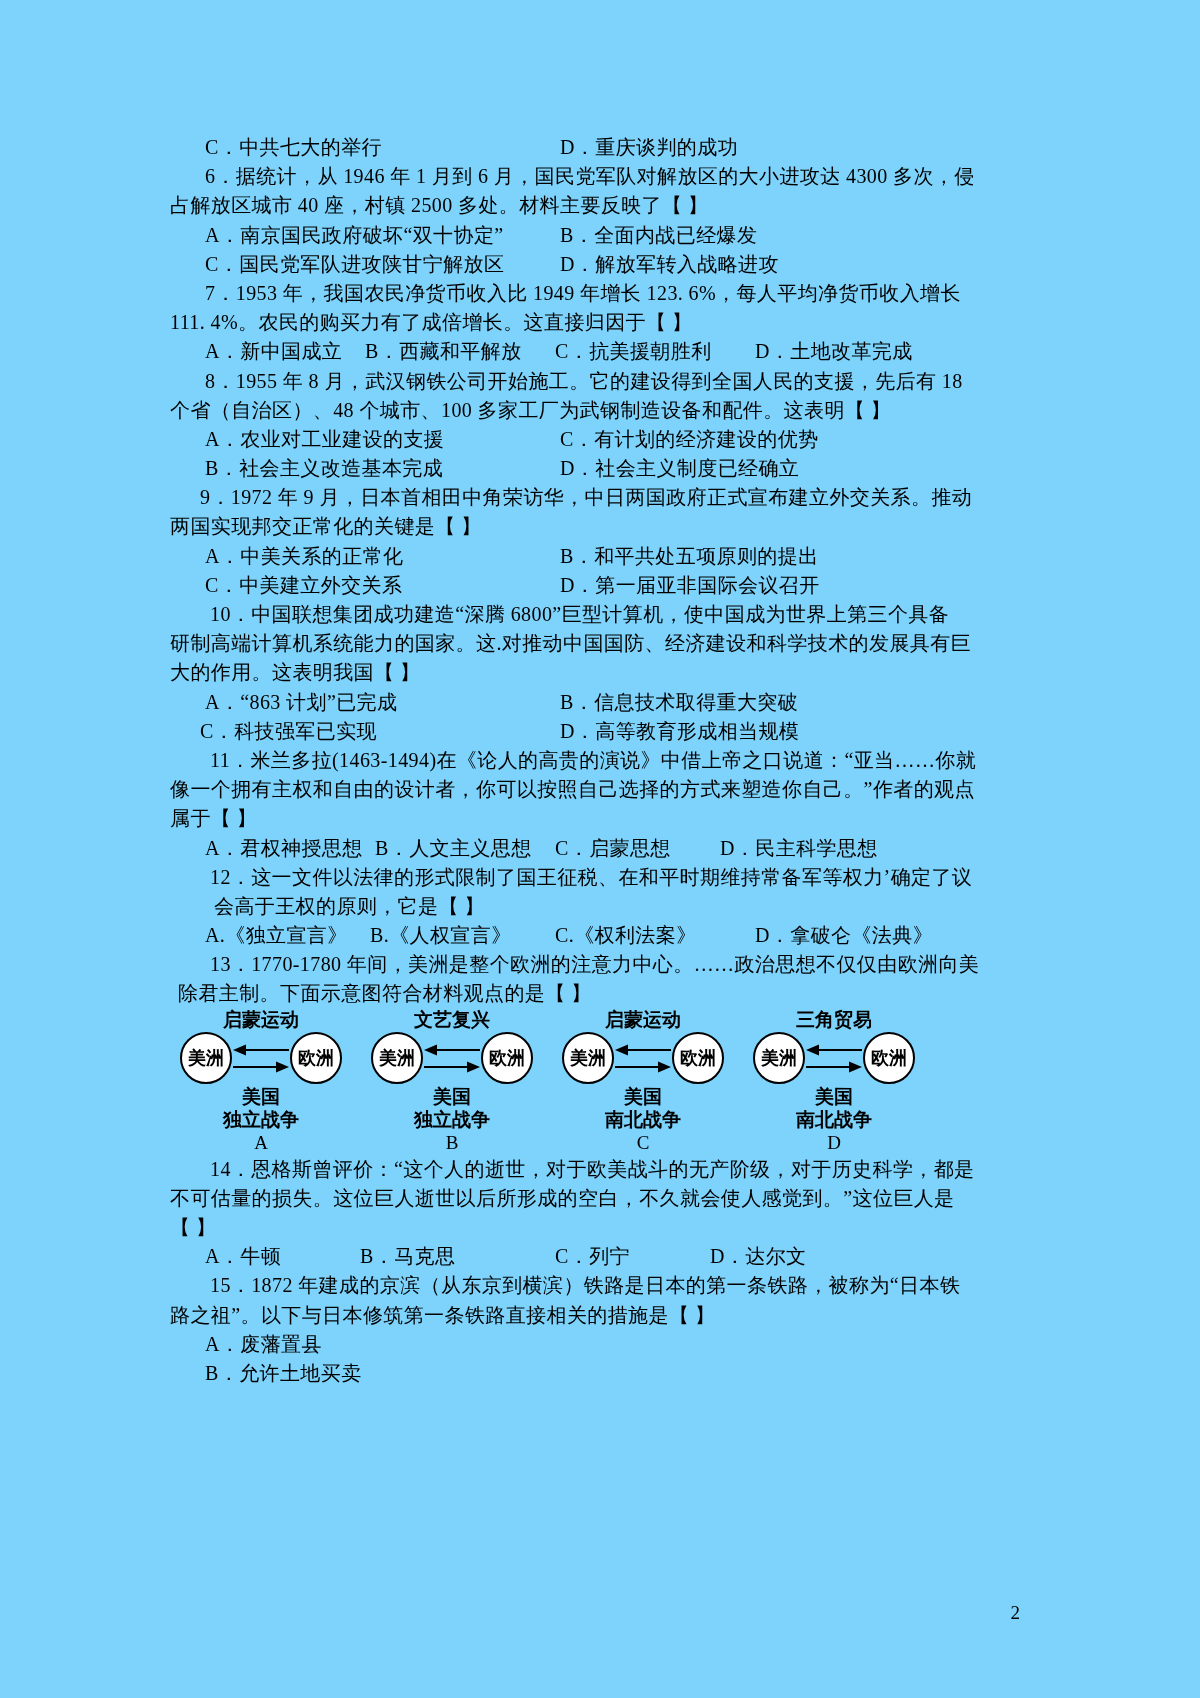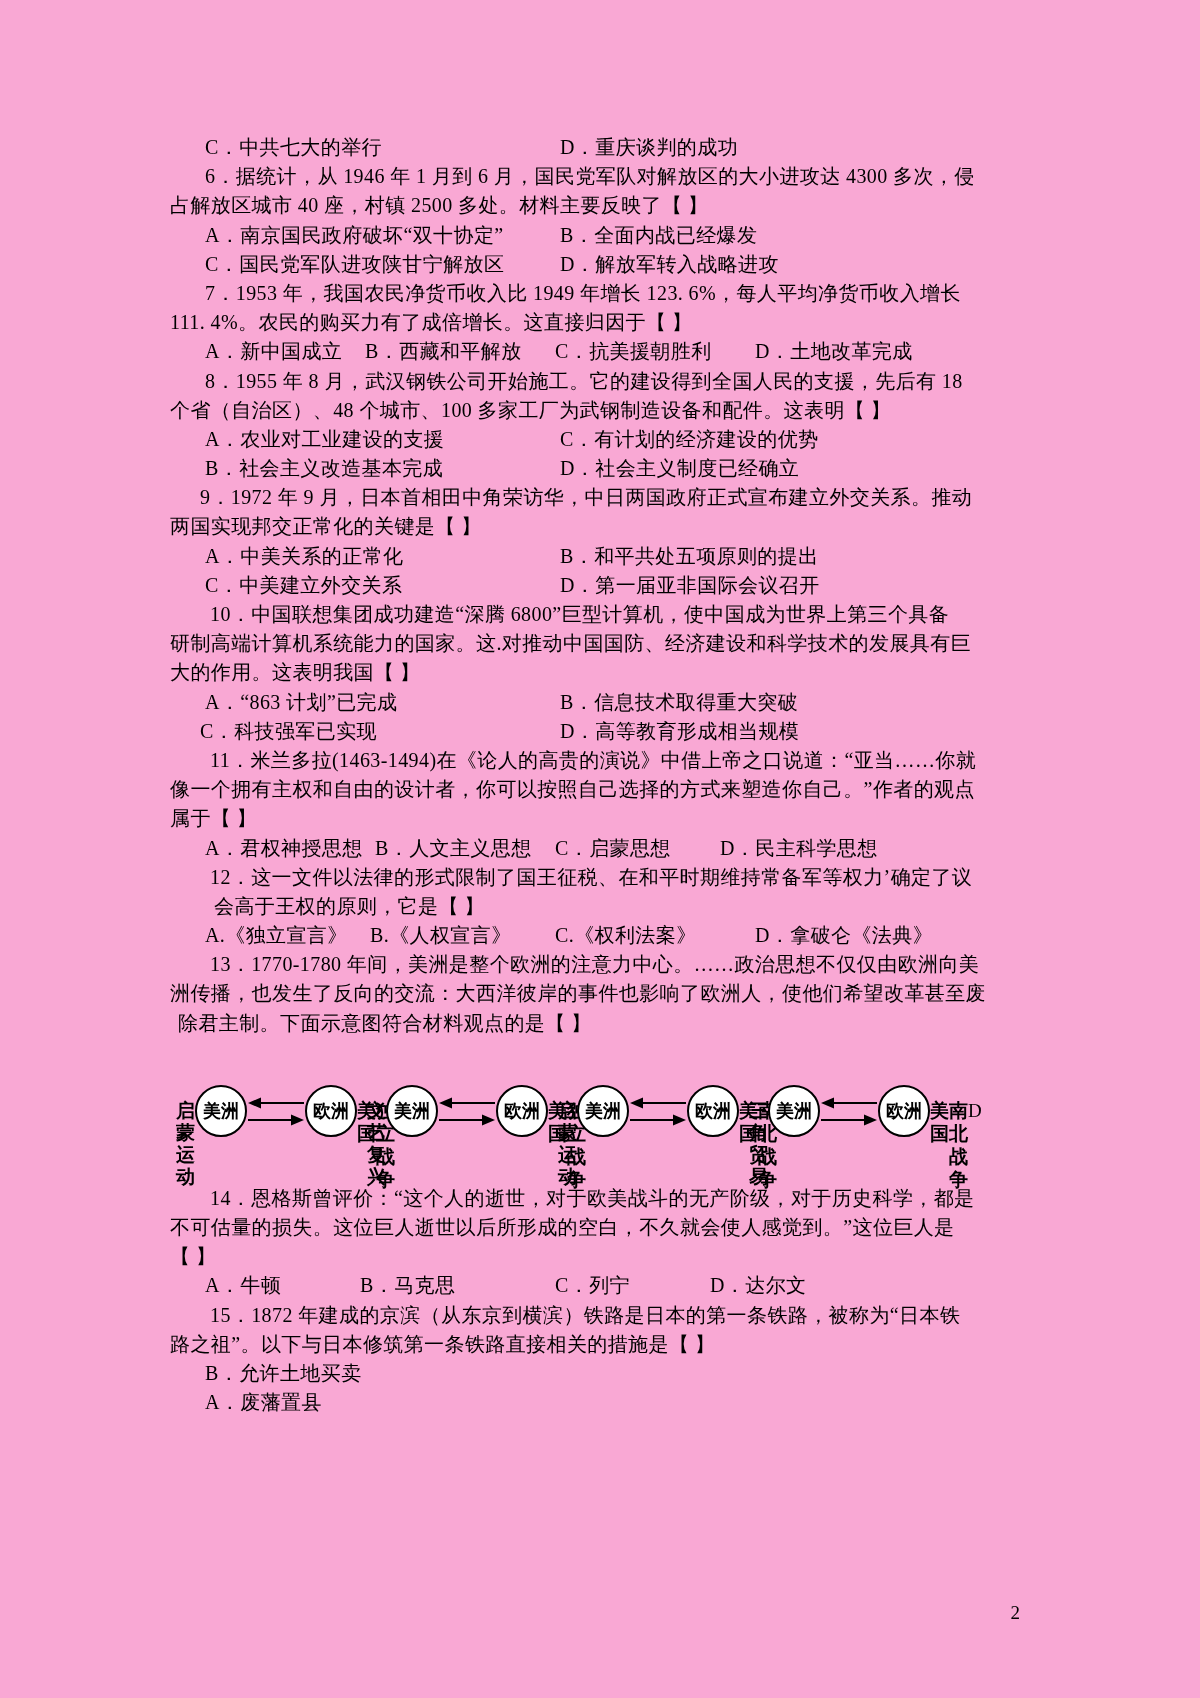--- a/index.html
+++ b/index.html
@@ -5,21 +5,21 @@
   * { margin: 0; padding: 0; box-sizing: border-box; }
   html, body { background: #ffffff; }
   body {
     width: 1200px; height: 1698px;
     font-family: "Liberation Serif", "DejaVu Serif", serif;
     color: #000;
   }
   .page {
     position: relative;
     width: 1200px; height: 1698px;
-    background: #f9a8d4;
+    background: #7dd3fc;
     overflow: hidden;
   }
   .content {
     position: absolute;
     left: 170px; top: 133px;
     width: 860px;
   }
   .line {
     position: relative;
     height: 29.2px;
@@ -35,22 +35,23 @@
   .diagram-row {
     position: relative;
     height: 146px;
     display: flex;
     margin-left: 6px;
     column-gap: 21px;
   }
   .dg {
     width: 170px;
     display: flex;
-    flex-direction: row;
+    flex-direction: column;
     align-items: center;
+    justify-content: flex-end;
   }
   .dg-top {
     height: 22px; line-height: 22px;
     font-size: 19px; font-weight: bold;
   }
   .dg-mid {
     height: 54px;
     display: flex;
     align-items: center;
     justify-content: center;
@@ -186,23 +187,20 @@
         <div class="line">
           <span class="seg" style="left: 35px;">A.《独立宣言》</span>
           <span class="seg" style="left: 200px;">B.《人权宣言》</span>
           <span class="seg" style="left: 385px;">C.《权利法案》</span>
           <span class="seg" style="left: 545px; margin-left: 40px;">D．拿破仑《法典》</span>
         </div>
         <div class="line">
           <span class="seg" style="left: 40px;">13．1770-1780 年间，美洲是整个欧洲的注意力中心。……政治思想不仅仅由欧洲向美</span>
         </div>
         <div class="line">
-          <span class="seg" style="left: 0px;">洲传播，也发生了反向的交流：大西洋彼岸的事件也影响了欧洲人，使他们希望改革甚至废</span>
-        </div>
-        <div class="line">
           <span class="seg" style="left: 8px;">除君主制。下面示意图符合材料观点的是【        】</span>
         </div>
       </div>
     <div id="diagram" class="diagram-row">
         <div class="dg">
           <div class="dg-top">启蒙运动</div>
           <div class="dg-mid">
             <div class="dg-circle">美洲</div>
             <svg class="dg-arrows" width="56" height="38" viewBox="0 0 56 38">
               <line x1="12" y1="11" x2="56" y2="11" stroke="#000" stroke-width="2"></line>
@@ -281,21 +279,21 @@
           <span class="seg" style="left: 385px;">C．列宁</span>
           <span class="seg" style="left: 540px;">D．达尔文</span>
         </div>
         <div class="line">
           <span class="seg" style="left: 40px;">15．1872 年建成的京滨（从东京到横滨）铁路是日本的第一条铁路，被称为“日本铁</span>
         </div>
         <div class="line">
           <span class="seg" style="left: 0px;">路之祖”。以下与日本修筑第一条铁路直接相关的措施是【        】</span>
         </div>
         <div class="line">
+          <span class="seg" style="left: 35px;">A．废藩置县</span>
+        </div>
+        <div class="line">
           <span class="seg" style="left: 35px;">B．允许土地买卖</span>
-        </div>
-        <div class="line">
-          <span class="seg" style="left: 35px;">A．废藩置县</span>
         </div>
       </div>
   </div>
   <div class="page-number">2</div>
 </div>
 
 </body></html>

